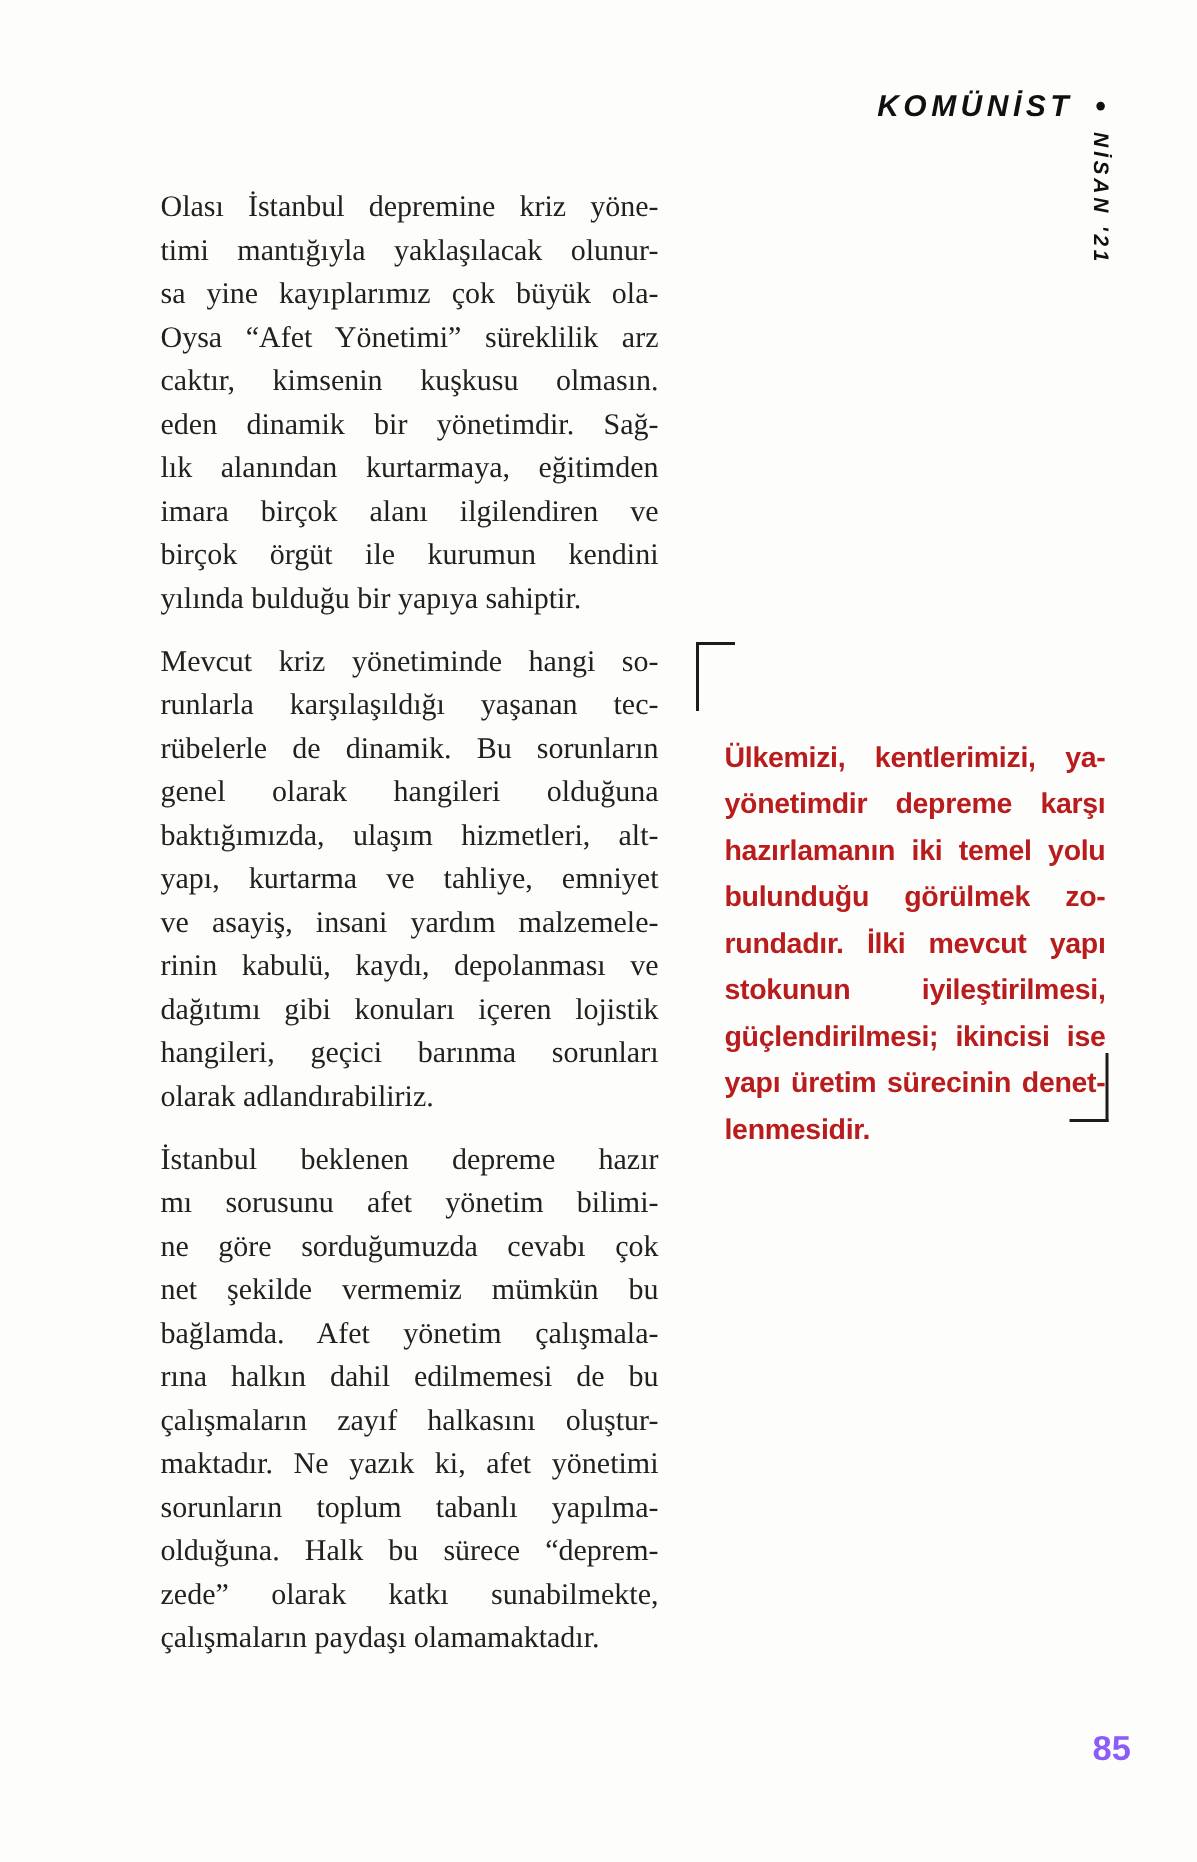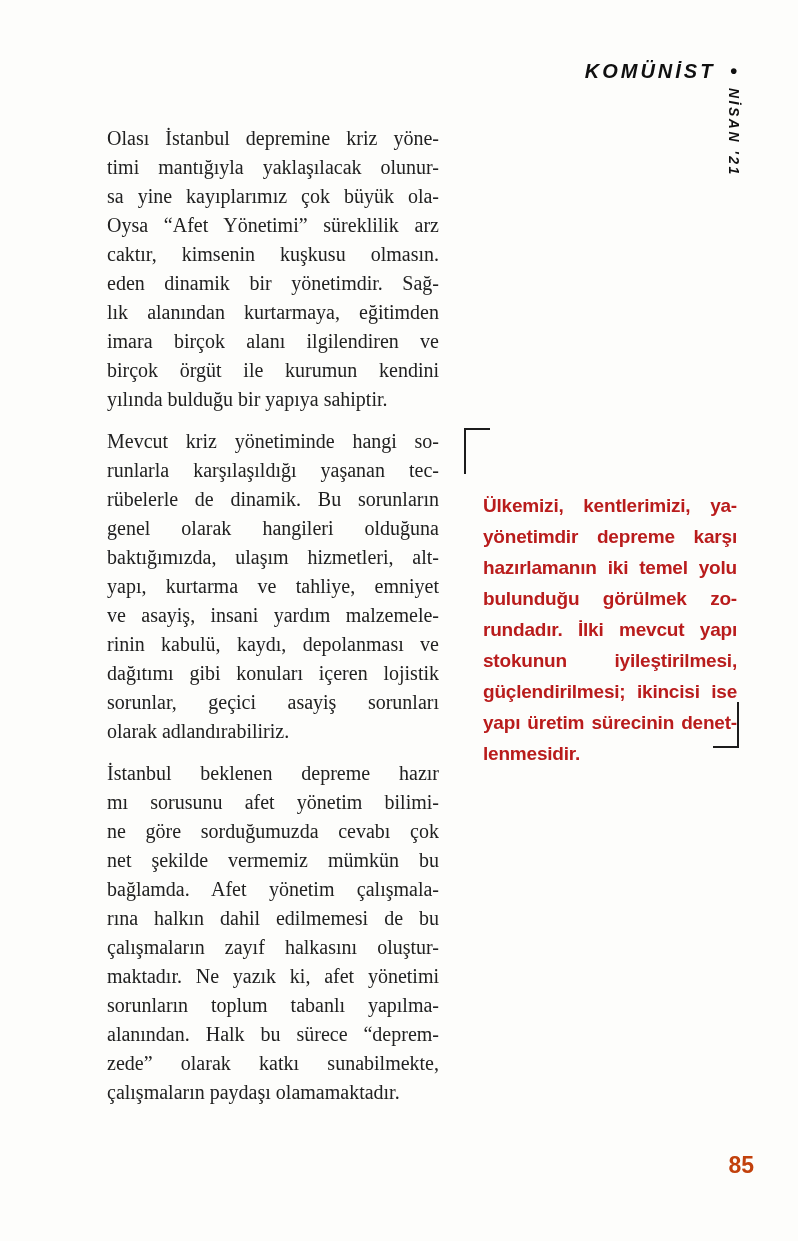--- a/index.html
+++ b/index.html
@@ -98,21 +98,21 @@
   }
 
   
   .page-number {
     position: absolute;
     top: 1152px;
     right: 44px;
     font-family: "Liberation Sans", sans-serif;
     font-weight: 700;
     font-size: 23px;
-    color: #c2410c;
+    color: #8b5cf6;
   }
 </style>
 </head>
 <body>
 
 <div class="page">
 
   <header class="masthead">
     <span class="masthead-title">KOMÜNİST</span>
     <span class="masthead-bullet">•</span>
@@ -136,34 +136,34 @@
     <div class="paragraph">
         <div class="line">Mevcut kriz yönetiminde hangi so-</div>
         <div class="line">runlarla karşılaşıldığı yaşanan tec-</div>
         <div class="line">rübelerle de dinamik. Bu sorunların</div>
         <div class="line">genel olarak hangileri olduğuna</div>
         <div class="line">baktığımızda, ulaşım hizmetleri, alt-</div>
         <div class="line">yapı, kurtarma ve tahliye, emniyet</div>
         <div class="line">ve asayiş, insani yardım malzemele-</div>
         <div class="line">rinin kabulü, kaydı, depolanması ve</div>
         <div class="line">dağıtımı gibi konuları içeren lojistik</div>
-        <div class="line">sorunlar, geçici asayiş sorunları</div>
+        <div class="line">hangileri, geçici barınma sorunları</div>
         <div class="line last">olarak adlandırabiliriz.</div>
       </div>
     <div class="paragraph">
         <div class="line">İstanbul beklenen depreme hazır</div>
         <div class="line">mı sorusunu afet yönetim bilimi-</div>
         <div class="line">ne göre sorduğumuzda cevabı çok</div>
         <div class="line">net şekilde vermemiz mümkün bu</div>
         <div class="line">bağlamda. Afet yönetim çalışmala-</div>
         <div class="line">rına halkın dahil edilmemesi de bu</div>
         <div class="line">çalışmaların zayıf halkasını oluştur-</div>
         <div class="line">maktadır. Ne yazık ki, afet yönetimi</div>
         <div class="line">sorunların toplum tabanlı yapılma-</div>
-        <div class="line">alanından. Halk bu sürece “deprem-</div>
+        <div class="line">olduğuna. Halk bu sürece “deprem-</div>
         <div class="line">zede” olarak katkı sunabilmekte,</div>
         <div class="line last">çalışmaların paydaşı olamamaktadır.</div>
       </div>
   </main>
 
   <div class="bracket bracket-top"></div>
 
   <aside class="pullquote">
       <div class="line">Ülkemizi, kentlerimizi, ya-</div>
       <div class="line">yönetimdir depreme karşı</div>

